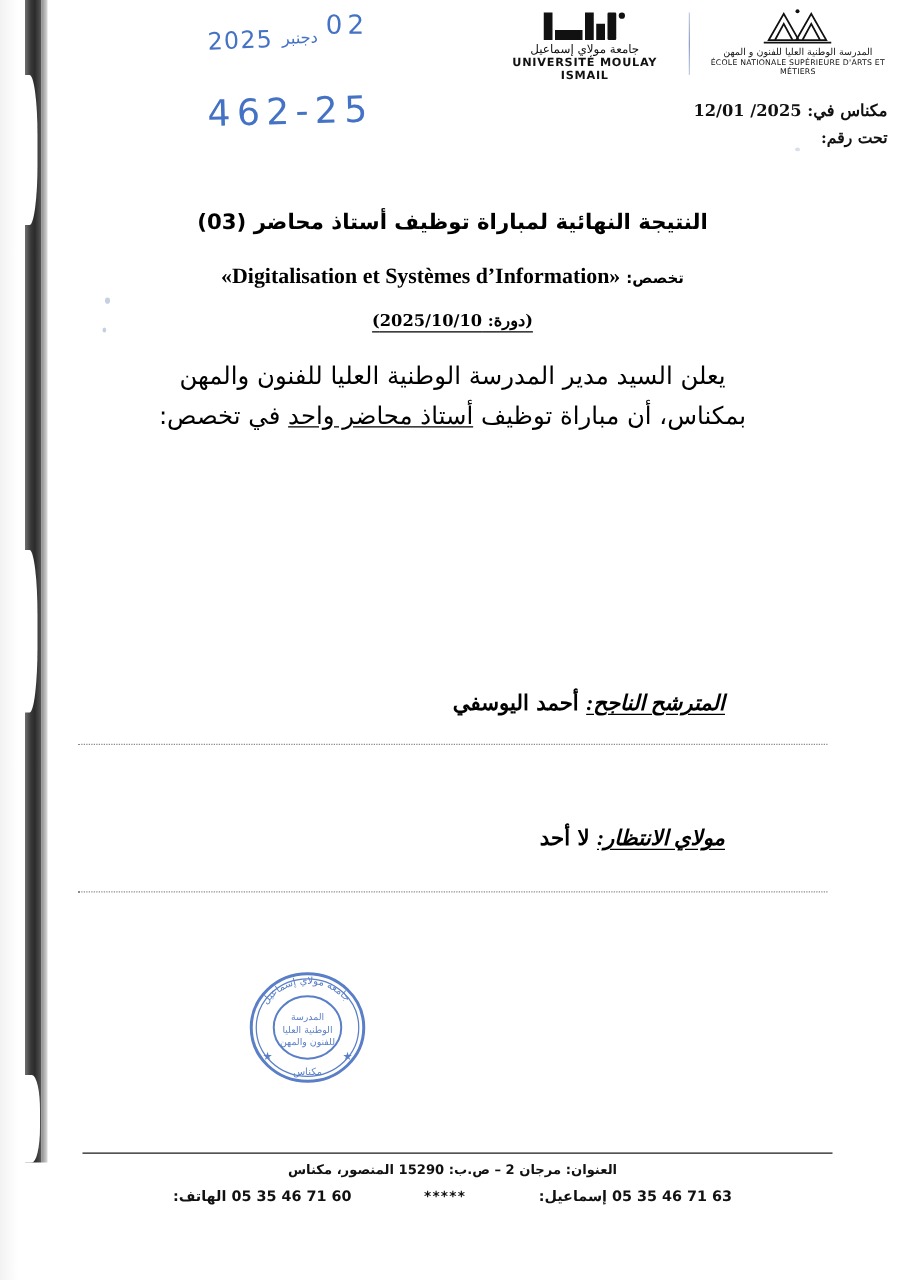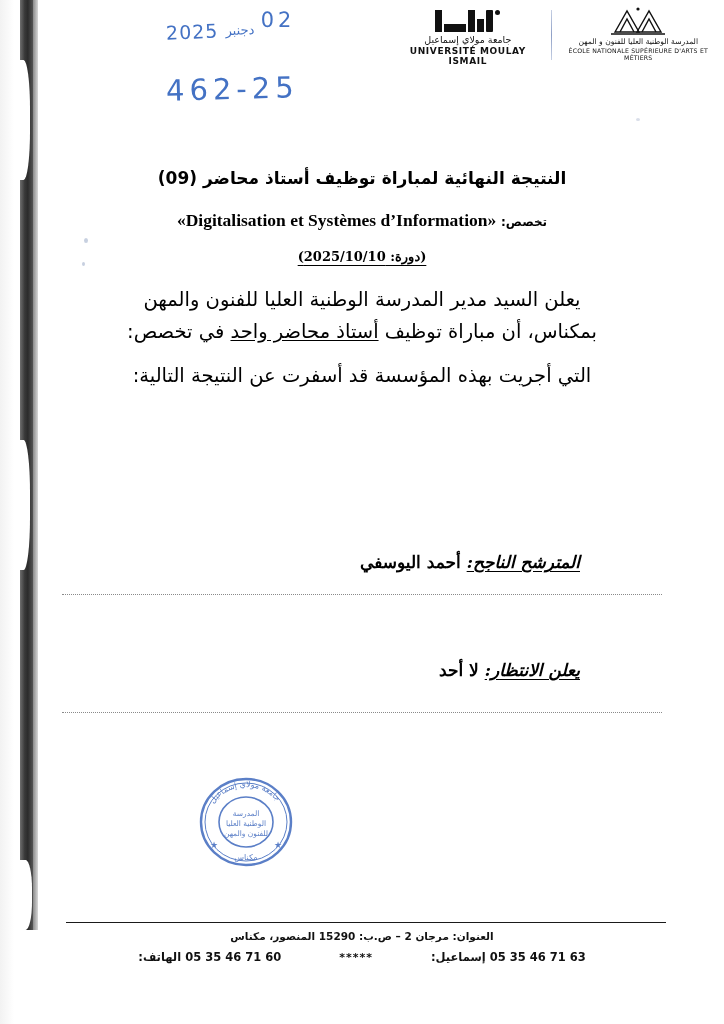--- a/index.html
+++ b/index.html
@@ -242,21 +242,21 @@
   .result-line {
     text-align: right;
     padding-right: 96px;
     font-family: "DejaVu Serif", serif;
     font-style: italic;
     font-weight: bold;
     font-size: 17px;
     color: #000;
     white-space: nowrap;
   }
-  .result-line .lbl { text-decoration: underline; text-underline-offset: 3px; }
+  .result-line .lbl { text-decoration: underline; text-underline-offset: 3px; font-family: Liberation Serif, serif; }
   .result-line .val { font-style: normal; }
   .dotted-rule {
     border-top: 1px dotted #8a8a8a;
     height: 0;
     margin: 22px 14px 0 14px;
   }
 
   
   .seal {
     position: absolute;
@@ -353,52 +353,55 @@
     </div>
   </div>
 
   <div class="reg-stamp reg-date">
     <span>2025</span>
     <span class="mon">دجنبر</span>
     <span class="daynum">02</span>
   </div>
   <div class="reg-stamp reg-num">462-25</div>
 
+  <div class="meta">
+    <div>مكناس في: 2025/ 12/01</div>
+    <div class="num">تحت رقم:</div>
+  </div>
 
   <div class="content">
 
-    <div class="title-ar">النتيجة النهائية لمباراة توظيف أستاذ محاضر (09)</div>
+    <div class="title-ar">النتيجة النهائية لمباراة توظيف أستاذ محاضر (03)</div>
 
     <div class="spec-line">
       <span class="lbl">تخصص:</span>
       <span class="val">«Digitalisation et Systèmes d’Information»</span>
     </div>
 
     <div class="session">(دورة: 2025/10/10)</div>
 
     <div class="body-par">
       <span>يعلن السيد مدير المدرسة الوطنية العليا للفنون والمهن</span><br>
       <span>بمكناس، أن مباراة توظيف </span><u>أستاذ محاضر واحد</u><span> في تخصص:</span>
     </div>
 
 
-    <div class="closing">التي أجريت بهذه المؤسسة قد أسفرت عن النتيجة التالية:</div>
   </div>
 
   <div class="result-block" style="top:552px;">
     <div class="result-line">
       <span class="lbl">المترشح الناجح:</span>
       <span class="val">أحمد اليوسفي</span>
     </div>
     <div class="dotted-rule"></div>
   </div>
 
   <div class="result-block" style="top:660px;">
     <div class="result-line">
-      <span class="lbl">يعلن الانتظار:</span>
+      <span class="lbl">مولاي الانتظار:</span>
       <span class="val">لا أحد</span>
     </div>
     <div class="dotted-rule" style="margin-top:32px;"></div>
   </div>
 
   <div class="seal">
     <svg width="112" height="92" viewBox="0 0 112 92" aria-hidden="true">
       <g stroke="#5b7fc7" fill="none">
         <ellipse cx="56" cy="46" rx="45" ry="43" stroke-width="2.4"></ellipse>
         <ellipse cx="56" cy="46" rx="41" ry="39" stroke-width="1"></ellipse>

